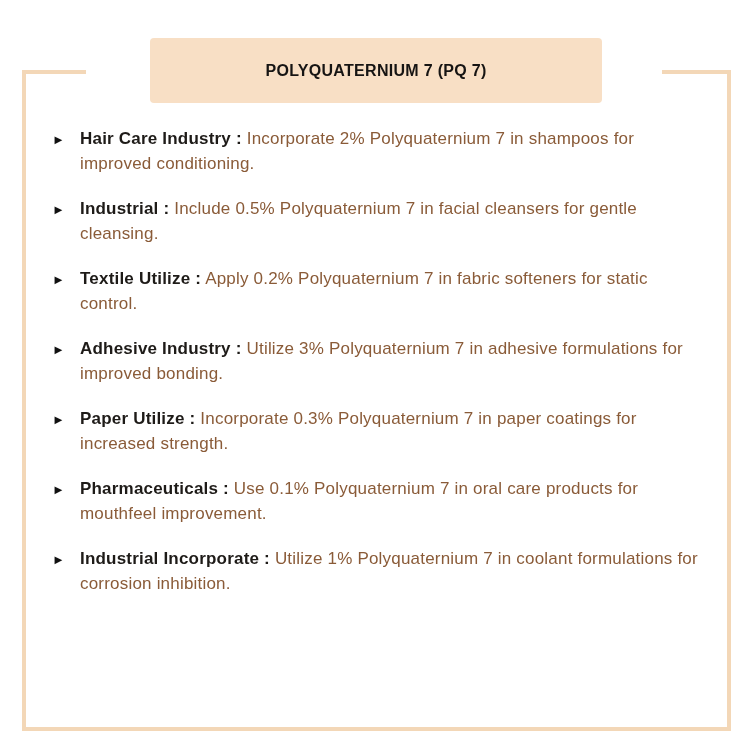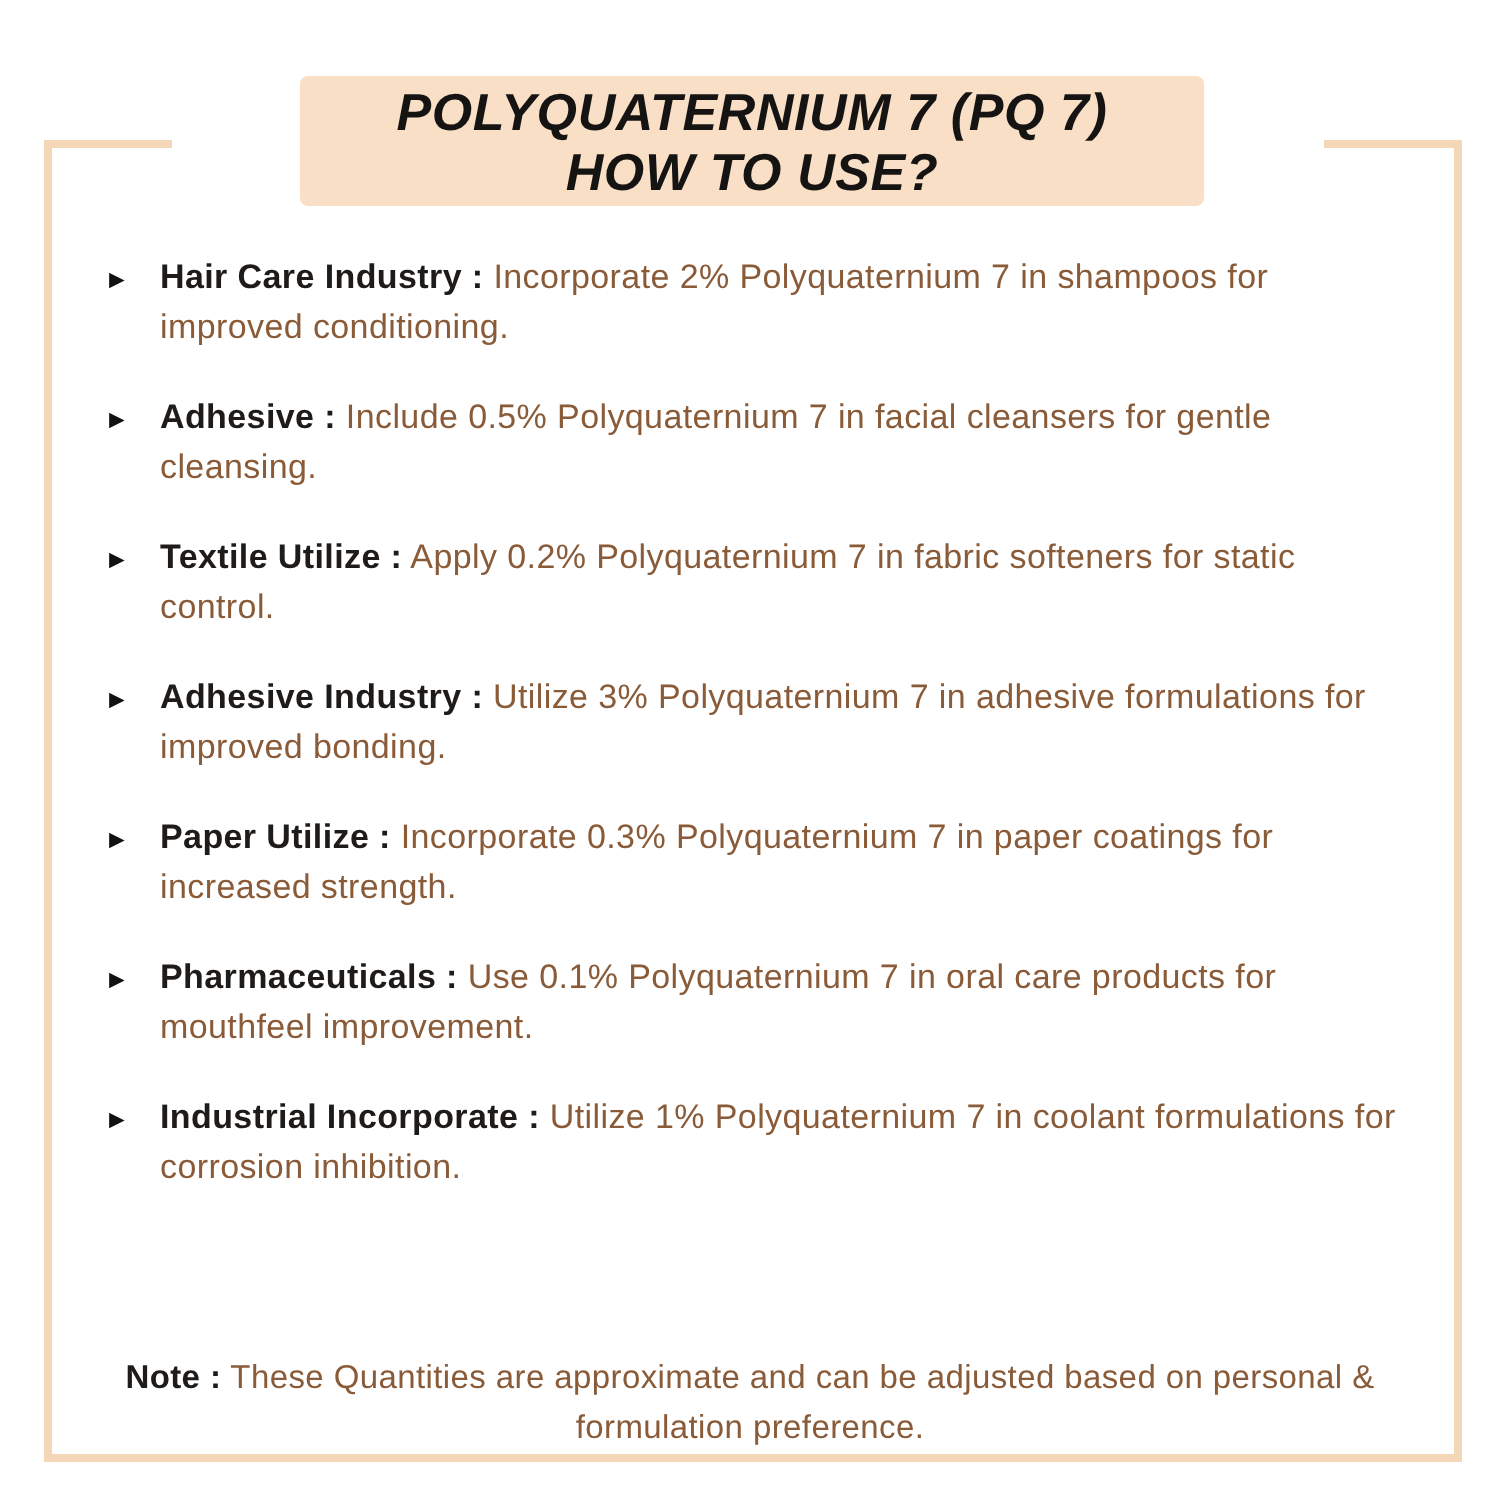--- a/index.html
+++ b/index.html
@@ -49,26 +49,25 @@
     background: var(--accent-peach);
     border-radius: 4px;
     display: flex;
     align-items: center;
     justify-content: center;
     text-align: center;
     z-index: 3;
   }
   .title-box h1 {
     margin: 0;
-    font-size: 26px;
+    font-size: 16px;
     line-height: 30px;
     font-weight: 700;
     letter-spacing: 0.3px;
     color: #161413;
-    font-style: italic;
   }
   .items {
     position: absolute;
     left: 52px;
     top: 126px;
     width: 650px;
     display: flex;
     flex-direction: column;
     gap: 20px;
   }
@@ -113,34 +112,33 @@
 <body>
 
 <div class="page">
 
   <div class="frame"></div>
   <div class="frame-top-mask"></div>
 
   <header class="title-box">
     <h1>
       <span>POLYQUATERNIUM 7 (PQ 7)</span><br>
-      <span>HOW TO USE?</span>
     </h1>
   </header>
 
   <main class="items">
 
     <div class="item">
       <span class="bullet">►</span>
       <p class="item-text"><strong>Hair Care Industry :</strong> <span>Incorporate 2% Polyquaternium 7 in shampoos for improved conditioning.</span></p>
     </div>
 
     <div class="item">
       <span class="bullet">►</span>
-      <p class="item-text"><strong>Adhesive :</strong> <span>Include 0.5% Polyquaternium 7 in facial cleansers for gentle cleansing.</span></p>
+      <p class="item-text"><strong>Industrial :</strong> <span>Include 0.5% Polyquaternium 7 in facial cleansers for gentle cleansing.</span></p>
     </div>
 
     <div class="item">
       <span class="bullet">►</span>
       <p class="item-text"><strong>Textile Utilize :</strong> <span>Apply 0.2% Polyquaternium 7 in fabric softeners for static control.</span></p>
     </div>
 
     <div class="item">
       <span class="bullet">►</span>
       <p class="item-text"><strong>Adhesive Industry :</strong> <span>Utilize 3% Polyquaternium 7 in adhesive formulations for improved bonding.</span></p>
@@ -156,18 +154,14 @@
       <p class="item-text"><strong>Pharmaceuticals :</strong> <span>Use 0.1% Polyquaternium 7 in oral care products for mouthfeel improvement.</span></p>
     </div>
 
     <div class="item">
       <span class="bullet">►</span>
       <p class="item-text"><strong>Industrial Incorporate :</strong> <span>Utilize 1% Polyquaternium 7 in coolant formulations for corrosion inhibition.</span></p>
     </div>
 
   </main>
 
-  <footer class="note">
-    <strong>Note :</strong>
-    <span>These Quantities are approximate and can be adjusted based on personal &amp; formulation preference.</span>
-  </footer>
 
 </div>
 
 </body></html>

